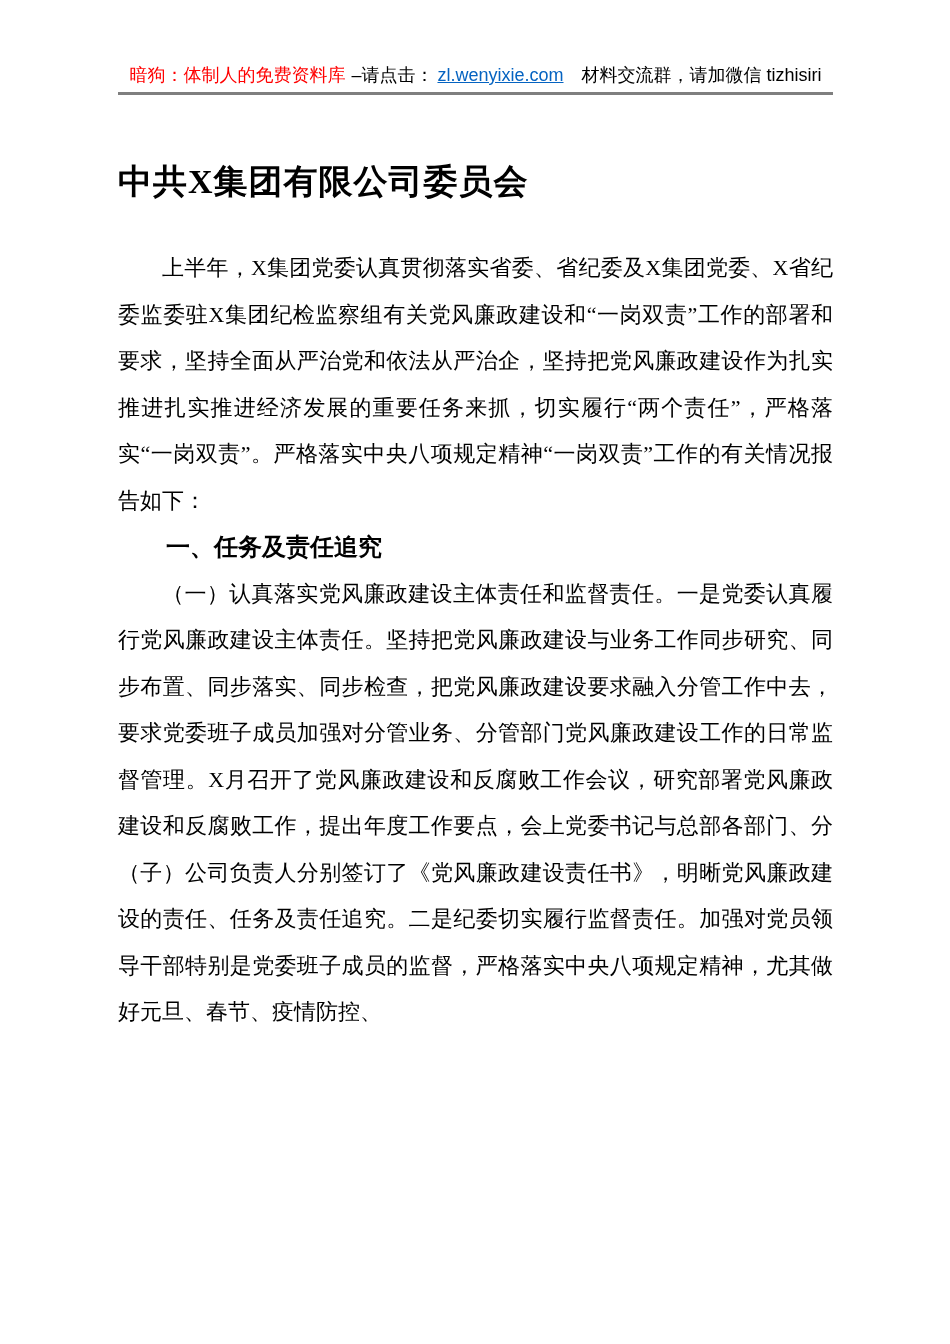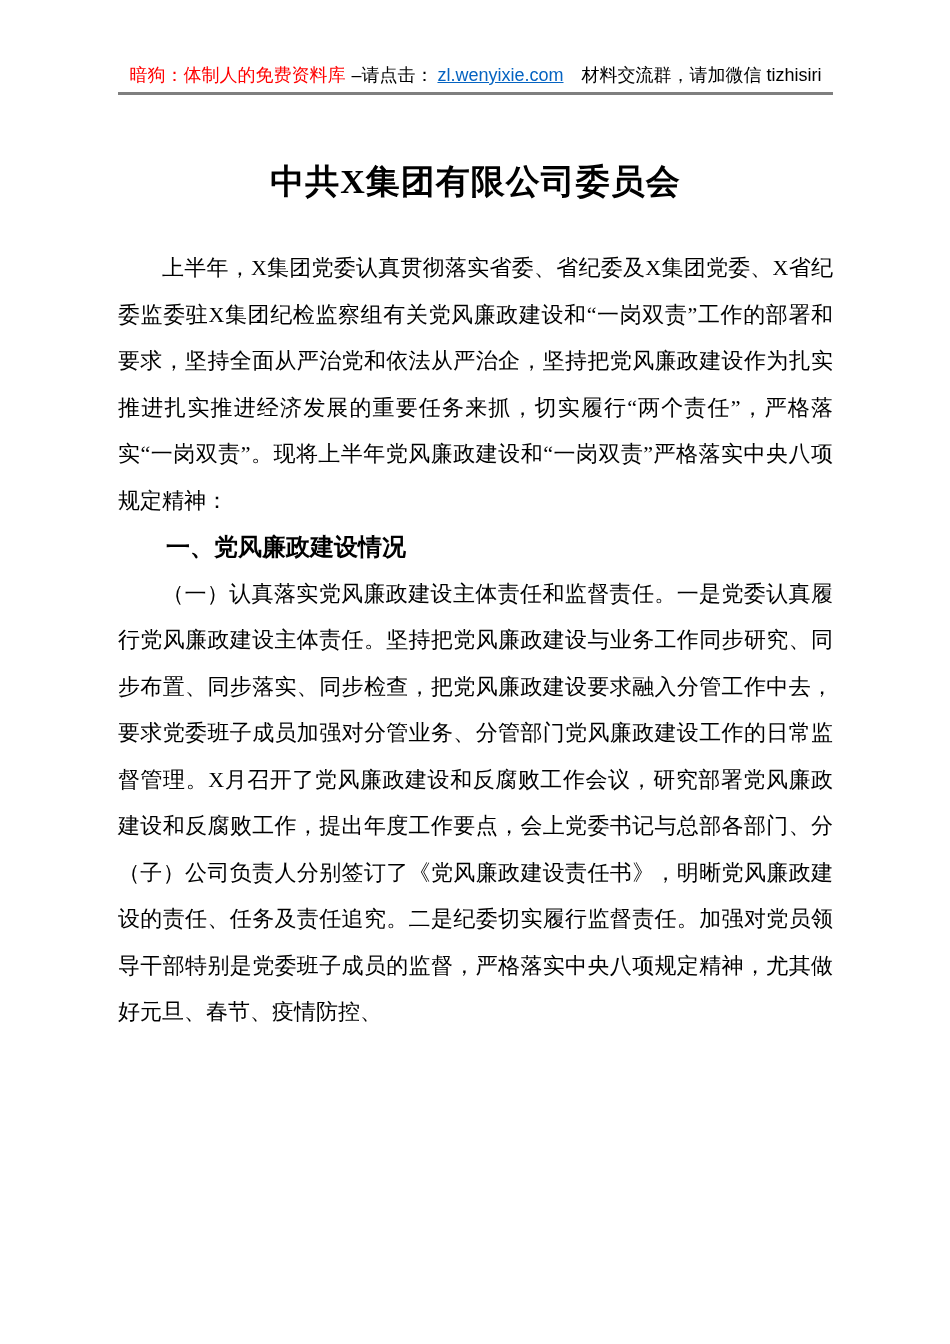--- a/index.html
+++ b/index.html
@@ -26,21 +26,21 @@
   .promo-click { color: #000000; margin-left: 6px; }
   .promo-link  { color: var(--link-blue, #0563c1); text-decoration: underline; margin-left: 4px; cursor: pointer; }
   .promo-group { color: #000000; margin-left: 18px; }
   .rule {
     height: 3px;
     background: var(--divider-gray, #7f7f7f);
     margin-top: 2px;
   }
   .doc-title {
     margin-top: 64px;
-    text-align: center;
+    text-align: left;
     font-weight: bold;
     font-size: 34px;
     line-height: 46px;
     letter-spacing: 1px;
   }
   .body-para {
     margin: 0;
     font-size: 22px;
     line-height: 46.5px;
     text-align: justify;
@@ -65,19 +65,19 @@
   <div class="promo-header">
     <span class="promo-brand">暗狗：体制人的免费资料库</span><span class="promo-click">–请点击：</span><a class="promo-link">zl.wenyixie.com</a><span class="promo-group">材料交流群，请加微信 tizhisiri</span>
   </div>
 
   <div class="rule"></div>
 
   <div class="doc-title">
     <div>中共X集团有限公司委员会</div>
   </div>
 
-  <p class="body-para intro">上半年，X集团党委认真贯彻落实省委、省纪委及X集团党委、X省纪委监委驻X集团纪检监察组有关党风廉政建设和“一岗双责”工作的部署和要求，坚持全面从严治党和依法从严治企，坚持把党风廉政建设作为扎实推进扎实推进经济发展的重要任务来抓，切实履行“两个责任”，严格落实“一岗双责”。现将上半年党风廉政建设和“一岗双责”严格落实中央八项规定精神：</p>
+  <p class="body-para intro">上半年，X集团党委认真贯彻落实省委、省纪委及X集团党委、X省纪委监委驻X集团纪检监察组有关党风廉政建设和“一岗双责”工作的部署和要求，坚持全面从严治党和依法从严治企，坚持把党风廉政建设作为扎实推进扎实推进经济发展的重要任务来抓，切实履行“两个责任”，严格落实“一岗双责”。严格落实中央八项规定精神“一岗双责”工作的有关情况报告如下：</p>
 
-  <h2 class="section-heading">一、党风廉政建设情况</h2>
+  <h2 class="section-heading">一、任务及责任追究</h2>
 
   <p class="body-para">（一）认真落实党风廉政建设主体责任和监督责任。一是党委认真履行党风廉政建设主体责任。坚持把党风廉政建设与业务工作同步研究、同步布置、同步落实、同步检查，把党风廉政建设要求融入分管工作中去，要求党委班子成员加强对分管业务、分管部门党风廉政建设工作的日常监督管理。X月召开了党风廉政建设和反腐败工作会议，研究部署党风廉政建设和反腐败工作，提出年度工作要点，会上党委书记与总部各部门、分（子）公司负责人分别签订了《党风廉政建设责任书》，明晰党风廉政建设的责任、任务及责任追究。二是纪委切实履行监督责任。加强对党员领导干部特别是党委班子成员的监督，严格落实中央八项规定精神，尤其做好元旦、春节、疫情防控、</p>
 
 </div>
 
 </body></html>

